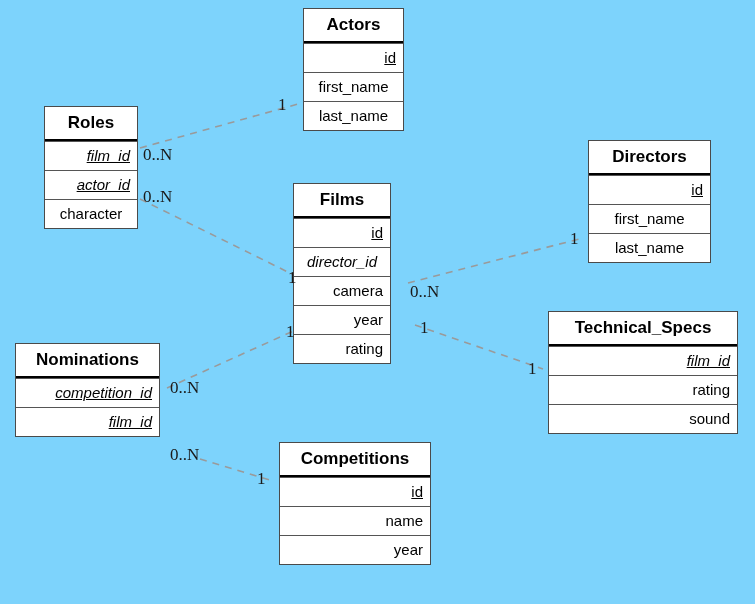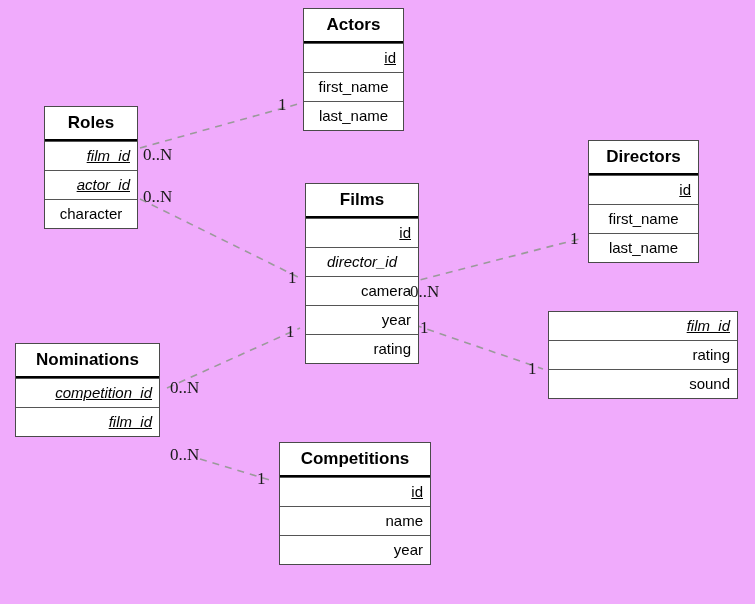--- a/index.html
+++ b/index.html
@@ -1,21 +1,21 @@
 <!DOCTYPE html>
 <html><head>
 <meta charset="utf-8">
 <title>ER Diagram</title>
 <style>
   html,body{margin:0;padding:0;background:#ffffff;}
   #canvas{
     position:relative;
     width:755px;
     height:604px;
-    background:#f0abfc;
+    background:#7dd3fc;
     font-family:"Liberation Sans", sans-serif;
     overflow:hidden;
     text-decoration:underline;
   }
   #links{position:absolute;left:0;top:0;width:755px;height:604px;pointer-events:none;}
 
   .entity{
     position:absolute;
     box-sizing:border-box;
     border:1px solid #4a4a4a;
@@ -78,35 +78,36 @@
         <div class="attr pk"><span class="nm">id</span></div>
         <div class="attr wide"><span class="nm">first_name</span></div>
         <div class="attr wide"><span class="nm">last_name</span></div>
       </div>
       <div class="entity" style="left: 44px; top: 106px; width: 94px;">
         <div class="ent-title">Roles</div>
         <div class="attr pkfk"><span class="nm">film_id</span></div>
         <div class="attr pkfk"><span class="nm">actor_id</span></div>
         <div class="attr wide"><span class="nm">character</span></div>
       </div>
-      <div class="entity" style="left: 305px; top: 183px; width: 114px;">
+      <div class="entity" style="left: 293px; top: 183px; width: 98px;">
         <div class="ent-title">Films</div>
         <div class="attr pk"><span class="nm">id</span></div>
         <div class="attr fk wide"><span class="nm">director_id</span></div>
         <div class="attr"><span class="nm">camera</span></div>
         <div class="attr"><span class="nm">year</span></div>
         <div class="attr"><span class="nm">rating</span></div>
       </div>
-      <div class="entity" style="left: 588px; top: 140px; width: 111px;">
+      <div class="entity" style="left: 588px; top: 140px; width: 123px;">
         <div class="ent-title">Directors</div>
         <div class="attr pk"><span class="nm">id</span></div>
         <div class="attr wide"><span class="nm">first_name</span></div>
         <div class="attr wide"><span class="nm">last_name</span></div>
       </div>
       <div class="entity" style="left: 548px; top: 311px; width: 190px;">
+        <div class="ent-title">Technical_Specs</div>
         <div class="attr pkfk"><span class="nm">film_id</span></div>
         <div class="attr"><span class="nm">rating</span></div>
         <div class="attr"><span class="nm">sound</span></div>
       </div>
       <div class="entity" style="left: 15px; top: 343px; width: 145px;">
         <div class="ent-title">Nominations</div>
         <div class="attr pkfk"><span class="nm">competition_id</span></div>
         <div class="attr pkfk"><span class="nm">film_id</span></div>
       </div>
       <div class="entity" style="left: 279px; top: 442px; width: 152px;">

